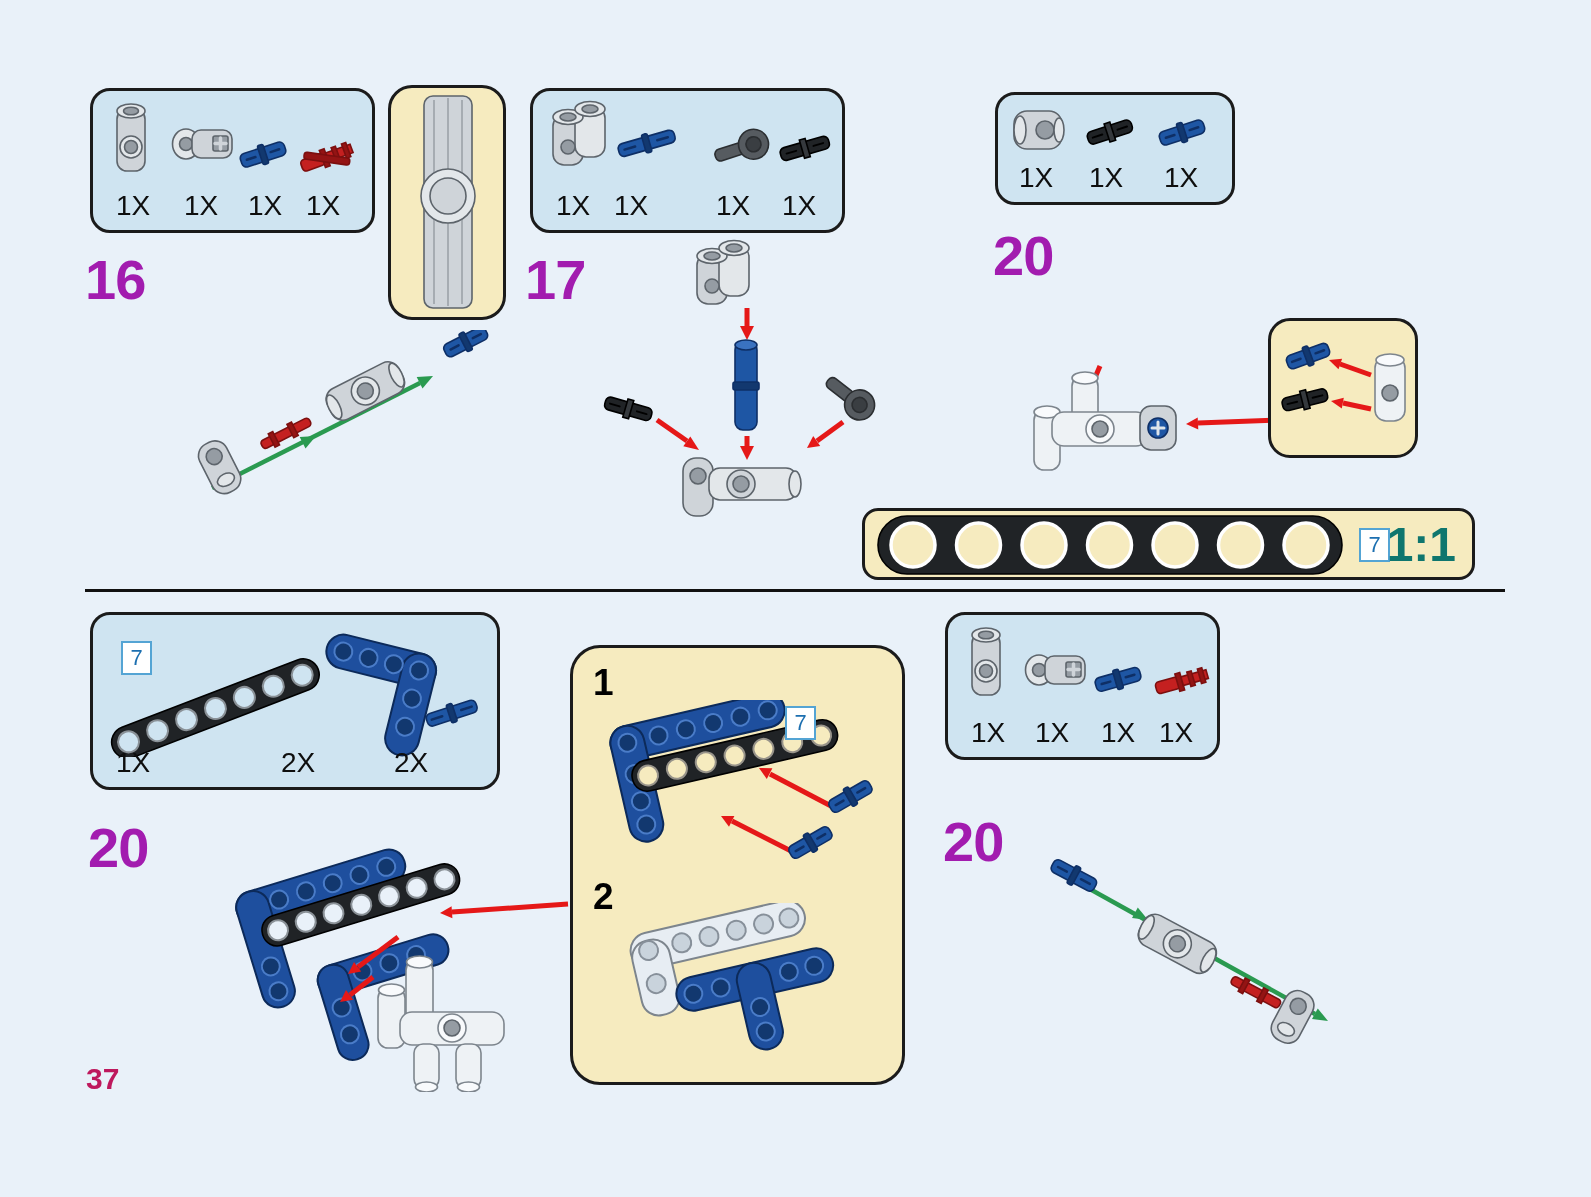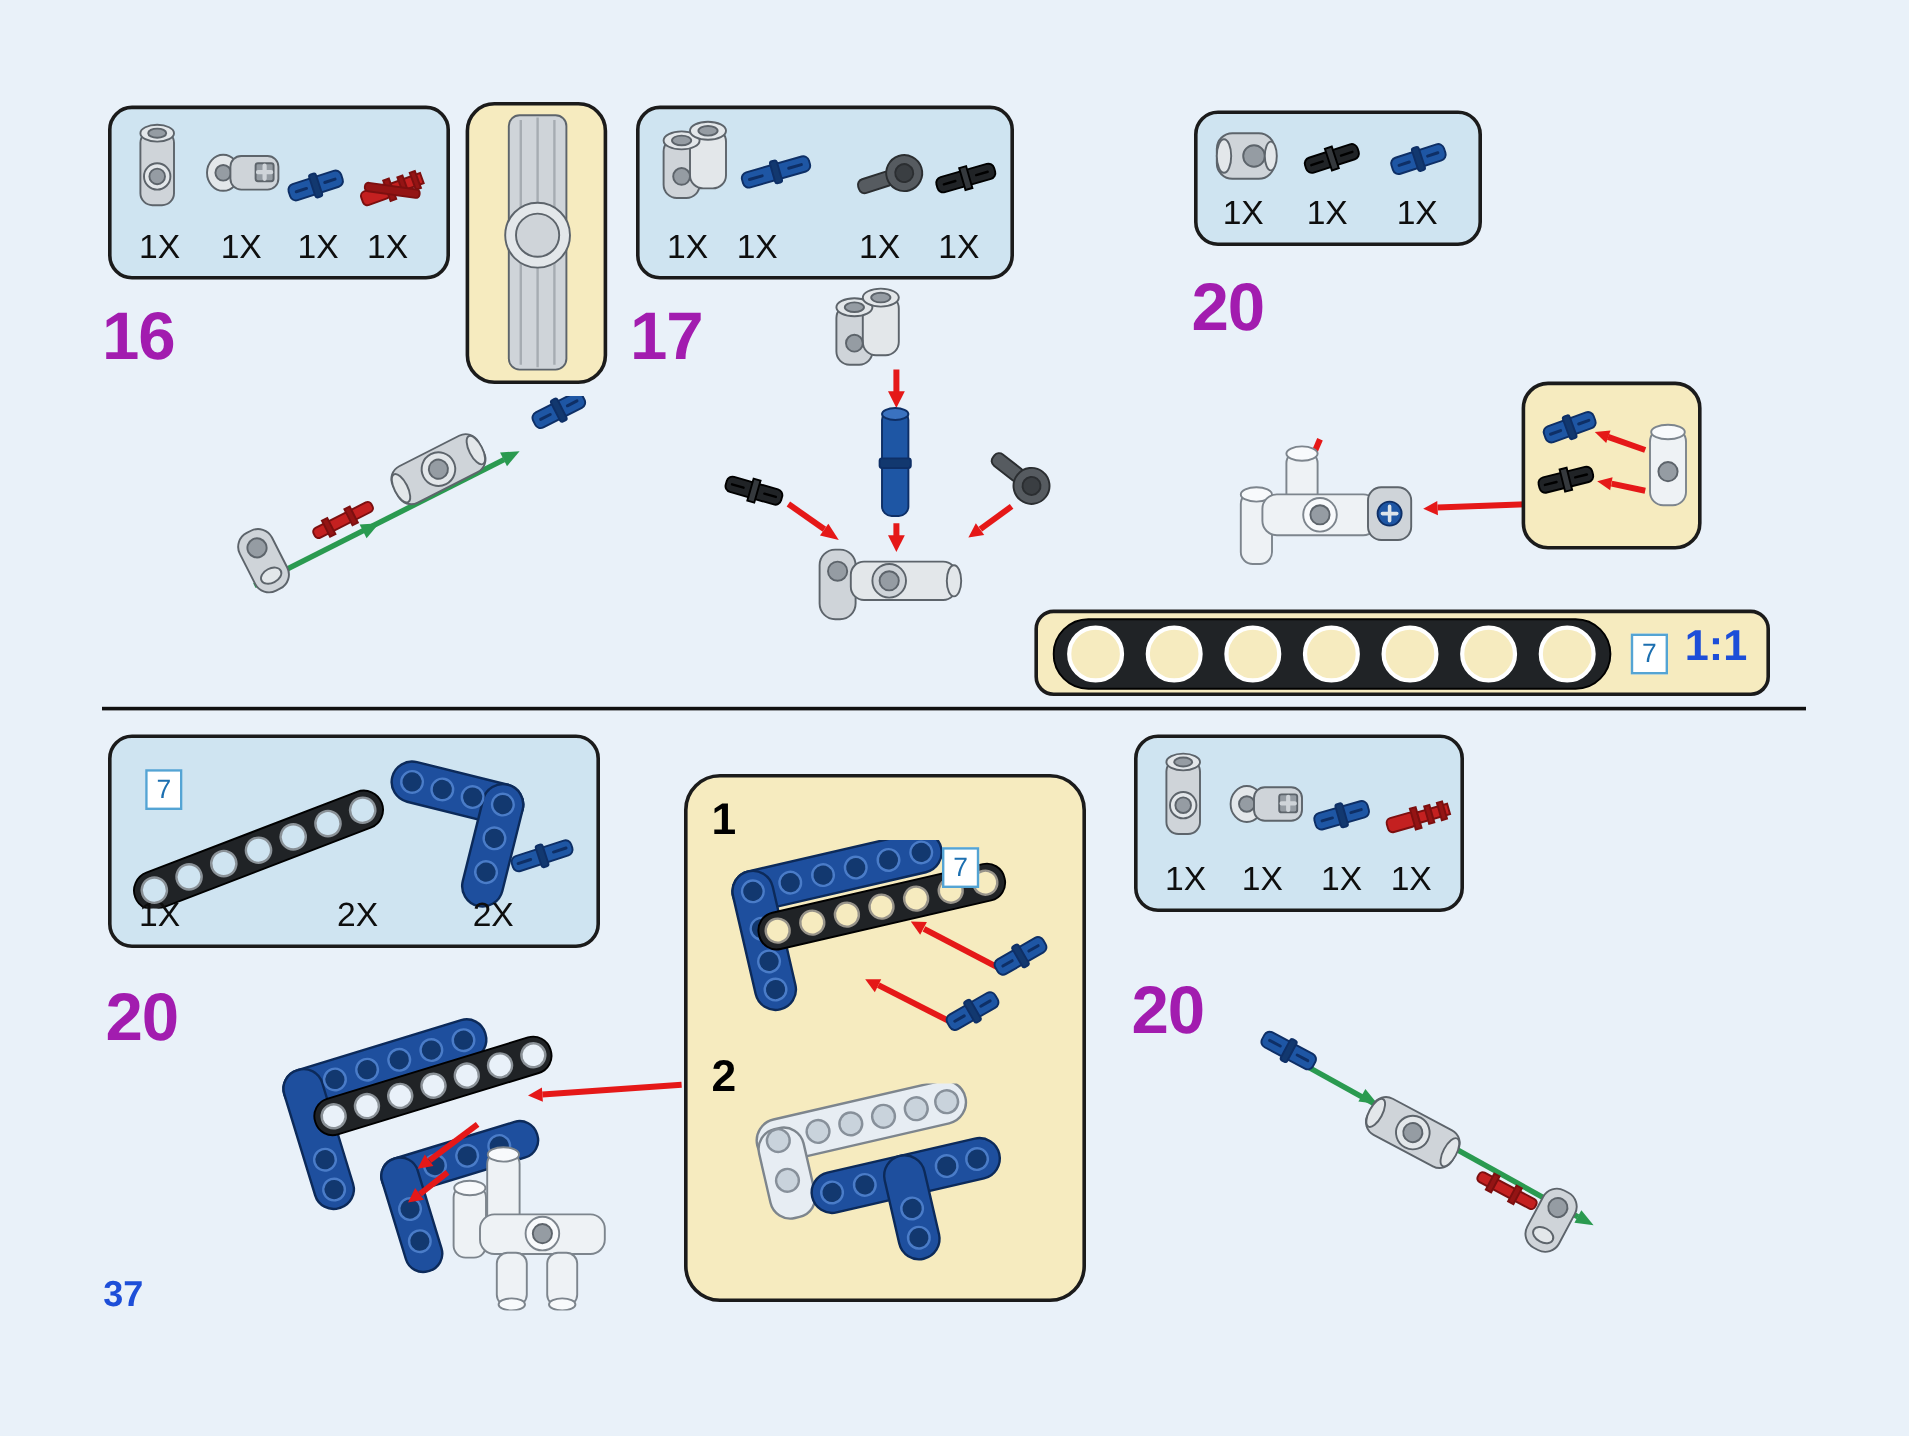--- a/index.html
+++ b/index.html
@@ -11,22 +11,22 @@
   .parts-box svg{position:absolute;left:0;top:0}
   .count{position:absolute;bottom:8px;width:56px;text-align:center;font-size:28px;font-weight:500;color:#0e0e0e}
 
   .yellow-box{position:absolute;background:#f6ebbf;border:3px solid #1b1b1b}
   .stepnum{position:absolute;font-size:56px;font-weight:700;color:#a21caf;letter-spacing:-1px;line-height:1}
   .asm{position:absolute}
   .badge{position:absolute;width:31px;height:34px;background:#fff;border:2px solid #54a4d4;color:#1c6fb0;
          font-size:22px;font-weight:500;text-align:center;line-height:30px}
   .divider{position:absolute;height:3px;background:#111}
   .callout-label{position:absolute;font-size:37px;font-weight:700;color:#000}
-  .ratio{position:absolute;right:16px;top:6px;font-size:36px;font-weight:700;color:#1d4ed8}
-  .pagenum{position:absolute;font-size:30px;font-weight:700;color:#1d4ed8}
+  .ratio{position:absolute;right:16px;top:6px;font-size:48px;font-weight:700;color:#0f766e}
+  .pagenum{position:absolute;font-size:30px;font-weight:700;color:#be185d}
 
   
   .pGray{fill:#cfd4d9;stroke:#5d646b;stroke-width:1.6}
   .pGrayL{fill:#e3e7ea;stroke:#5d646b;stroke-width:1.6}
   .pGrayD{fill:#959ca3;stroke:#5d646b;stroke-width:1.6}
   .pWhite{fill:#eef2f5;stroke:#7d858d;stroke-width:1.6}
   .pWhiteL{fill:#f8fafc;stroke:#7d858d;stroke-width:1.6}
   .pWhiteBody{fill:#e7edf3;stroke:#7d858d;stroke-width:2}
   .pBlue{fill:#1e56a4;stroke:#0e2f66;stroke-width:1.6}
   .pBlueL{fill:#3a72c0;stroke:#0e2f66;stroke-width:1.6}

